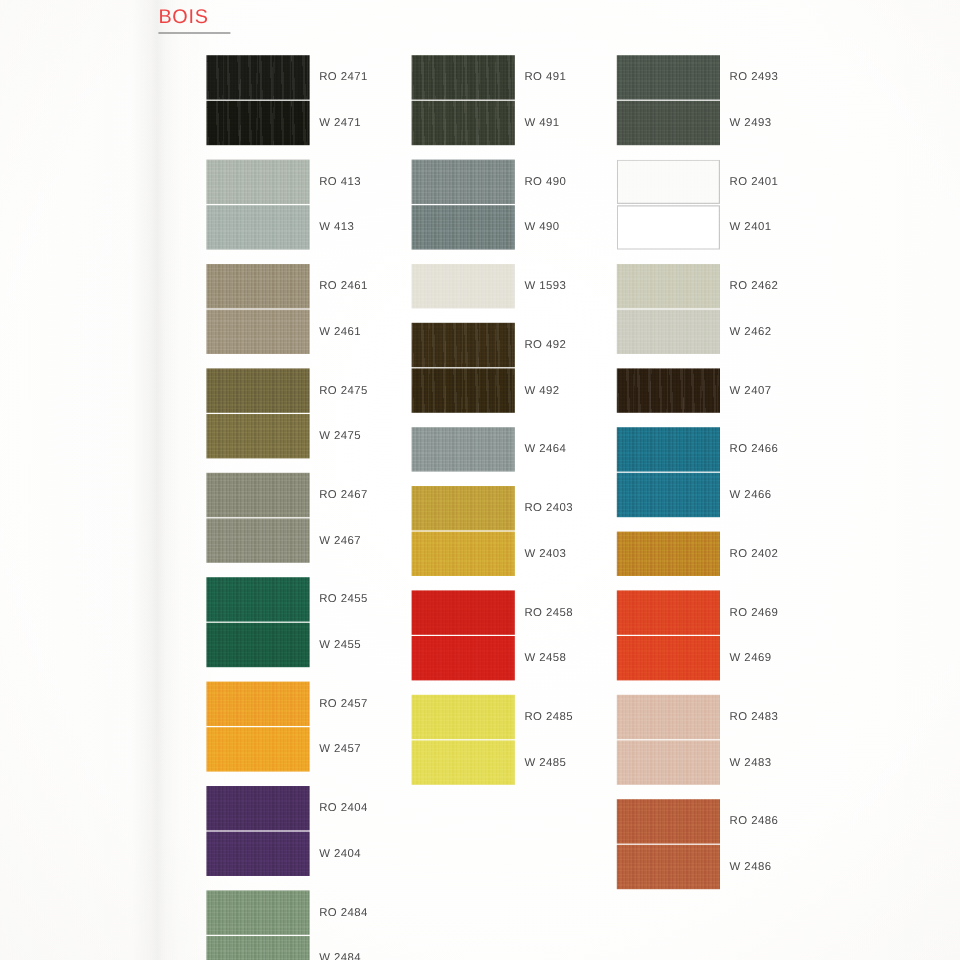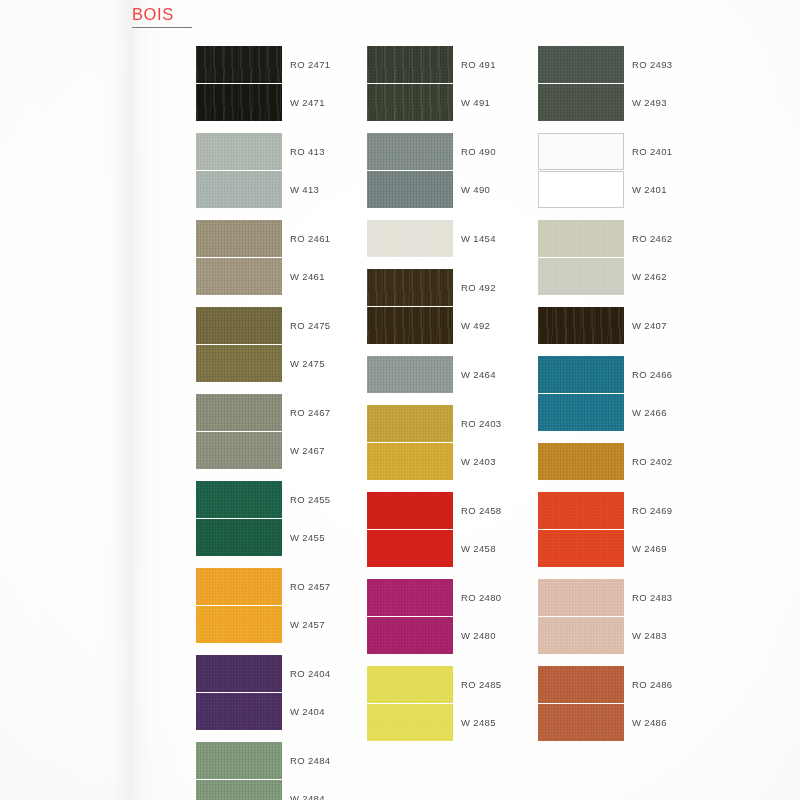--- a/index.html
+++ b/index.html
@@ -79,21 +79,20 @@
     position: absolute;
     top: 46px;
     width: 180px;
   }
   .column.col-0 { left: 172px; }
   .column.col-1 { left: 343px; }
   .column.col-2 { left: 514px; }
 
   .pair {
     margin-bottom: 12px;
-    margin-left: 24px;
   }
   .swatch-row {
     position: relative;
     height: 37px;
   }
   .swatch-row + .swatch-row {
     margin-top: 1px;
   }
   .chip {
     position: absolute;
@@ -279,21 +278,21 @@
           <span class="chip-label">RO 490</span>
         </div>
         <div class="swatch-row">
           <div class="chip" title="W 490" style="background-color: rgb(115, 129, 127);"></div>
           <span class="chip-label">W 490</span>
         </div>
       </div>
       <div class="pair">
         <div class="swatch-row">
           <div class="chip" title="W 2463" style="background-color: rgb(228, 226, 215);"></div>
-          <span class="chip-label">W 1454</span>
+          <span class="chip-label">W 1593</span>
         </div>
       </div>
       <div class="pair">
         <div class="swatch-row">
           <div class="chip grainy" title="RO 492" style="background-color: rgb(58, 45, 21);"></div>
           <span class="chip-label">RO 492</span>
         </div>
         <div class="swatch-row">
           <div class="chip grainy" title="W 492" style="background-color: rgb(52, 40, 17);"></div>
           <span class="chip-label">W 492</span>
@@ -320,30 +319,20 @@
           <div class="chip" title="RO 2458" style="background-color: rgb(206, 32, 24);"></div>
           <span class="chip-label">RO 2458</span>
         </div>
         <div class="swatch-row">
           <div class="chip" title="W 2458" style="background-color: rgb(211, 33, 26);"></div>
           <span class="chip-label">W 2458</span>
         </div>
       </div>
       <div class="pair">
         <div class="swatch-row">
-          <div class="chip" title="RO 2480" style="background-color: rgb(168, 36, 106);"></div>
-          <span class="chip-label">RO 2480</span>
-        </div>
-        <div class="swatch-row">
-          <div class="chip" title="W 2480" style="background-color: rgb(165, 34, 104);"></div>
-          <span class="chip-label">W 2480</span>
-        </div>
-      </div>
-      <div class="pair">
-        <div class="swatch-row">
           <div class="chip" title="RO 2485" style="background-color: rgb(226, 220, 85);"></div>
           <span class="chip-label">RO 2485</span>
         </div>
         <div class="swatch-row">
           <div class="chip" title="W 2485" style="background-color: rgb(227, 221, 87);"></div>
           <span class="chip-label">W 2485</span>
         </div>
       </div>
     </div>
     <div class="column col-2">

